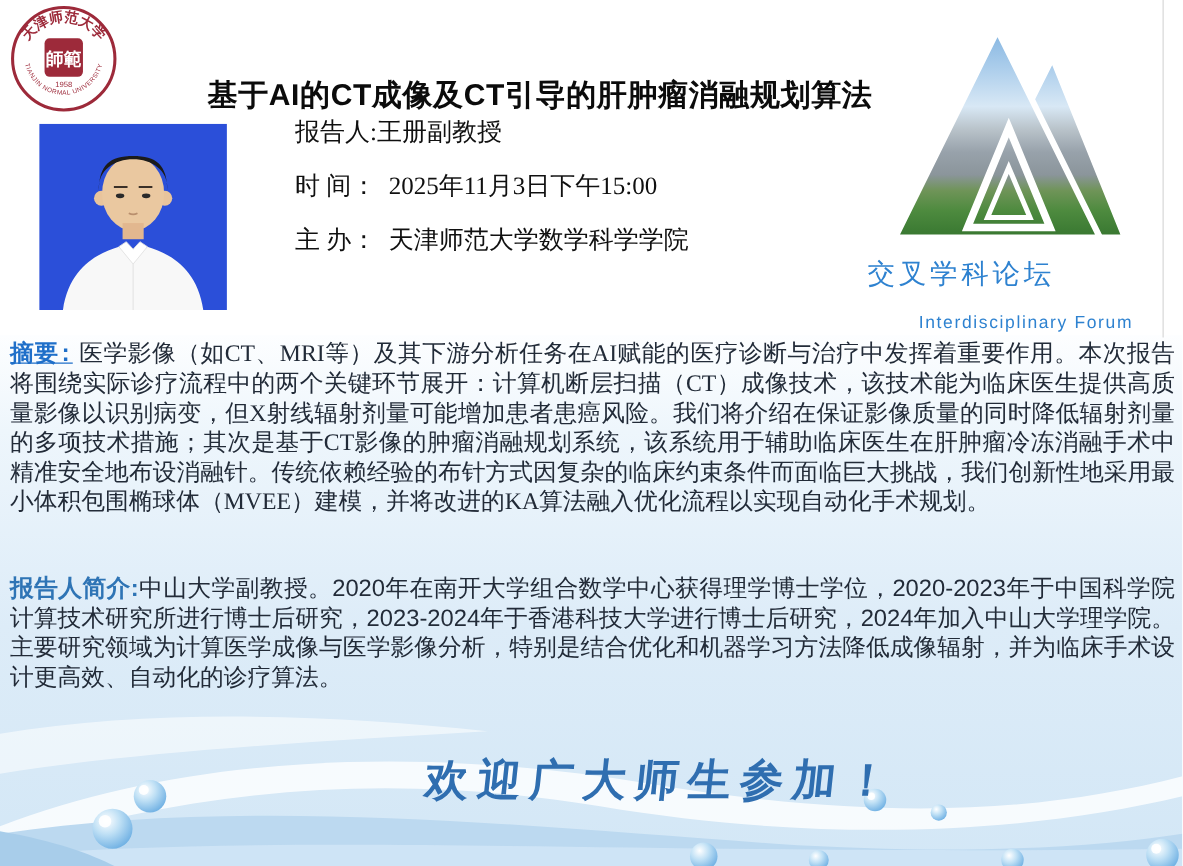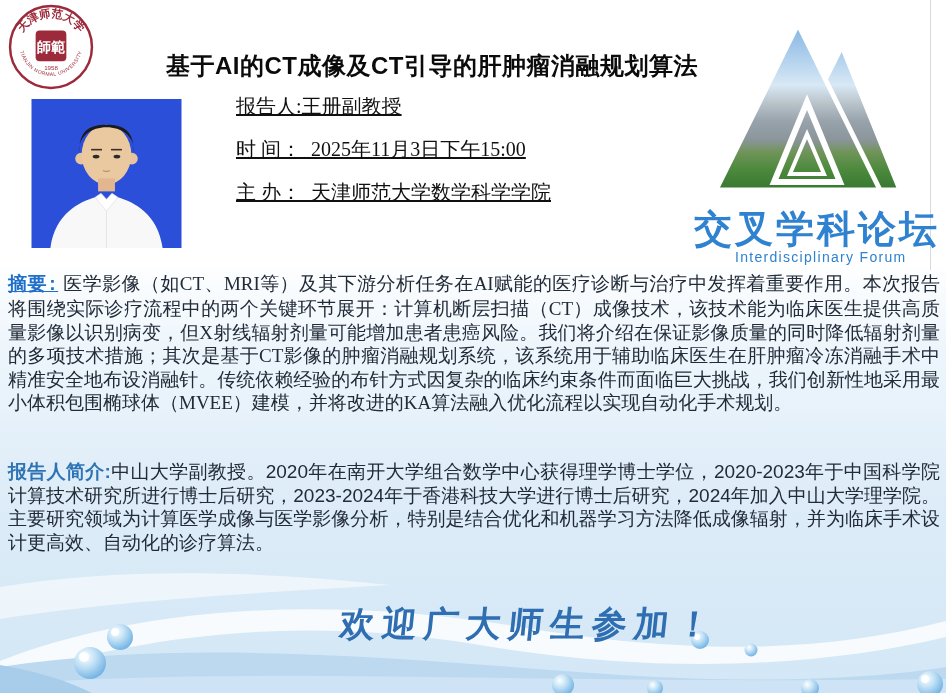--- a/index.html
+++ b/index.html
@@ -13,40 +13,40 @@
     position:absolute;left:0;top:268px;width:946px;height:425px;
     background:linear-gradient(180deg,#fdfeff 0%,#eef6fc 18%,#ddecf8 55%,#d3e7f6 100%);
   }
   
   .seal{position:absolute;left:8px;top:4px;width:86px;height:86px;}
   .series-title{
     position:absolute;left:100px;top:14px;
     font-size:28px;font-weight:bold;letter-spacing:7px;color:#7a2c38;
   }
   .main-title{
-    position:absolute;left:166px;top:50px;width:720px;
+    position:absolute;left:166px;top:60px;width:720px;
     font-size:24px;font-weight:bold;color:#0b0b0b;letter-spacing:0.5px;
   }
   .divider-v{
     position:absolute;left:930px;top:0;width:1px;height:270px;background:#d9d9d9;
   }
   
   .photo{position:absolute;left:31px;top:99px;width:151px;height:149px;}
   
   .info{
     position:absolute;left:236px;top:94px;width:440px;
     font-family:"Liberation Serif","DejaVu Serif",serif;
-    font-size:20px;color:#101010;text-decoration:underline;
+    font-size:20px;color:#101010;
   }
   .info-row{height:24px;line-height:24px;margin-bottom:19px;white-space:pre;}
   
   .forum-logo{position:absolute;left:710px;top:16px;width:196px;height:182px;}
   .forum-cn{
     position:absolute;left:694px;top:204px;
-    font-size:38px;letter-spacing:3px;color:#2e82d0;font-weight:700;
+    font-size:22px;letter-spacing:3px;color:#2e82d0;font-weight:400;
   }
   .forum-en{
     position:absolute;left:702px;top:249px;
     font-size:14px;letter-spacing:1.3px;color:#2e82d0;font-weight:500;margin-left:33px;
   }
   
   .abstract{
     position:absolute;left:8px;top:272px;width:932px;
     font-family:"Liberation Serif","DejaVu Serif",serif;
     font-size:19px;line-height:23.4px;color:#222b38;text-align:justify;

